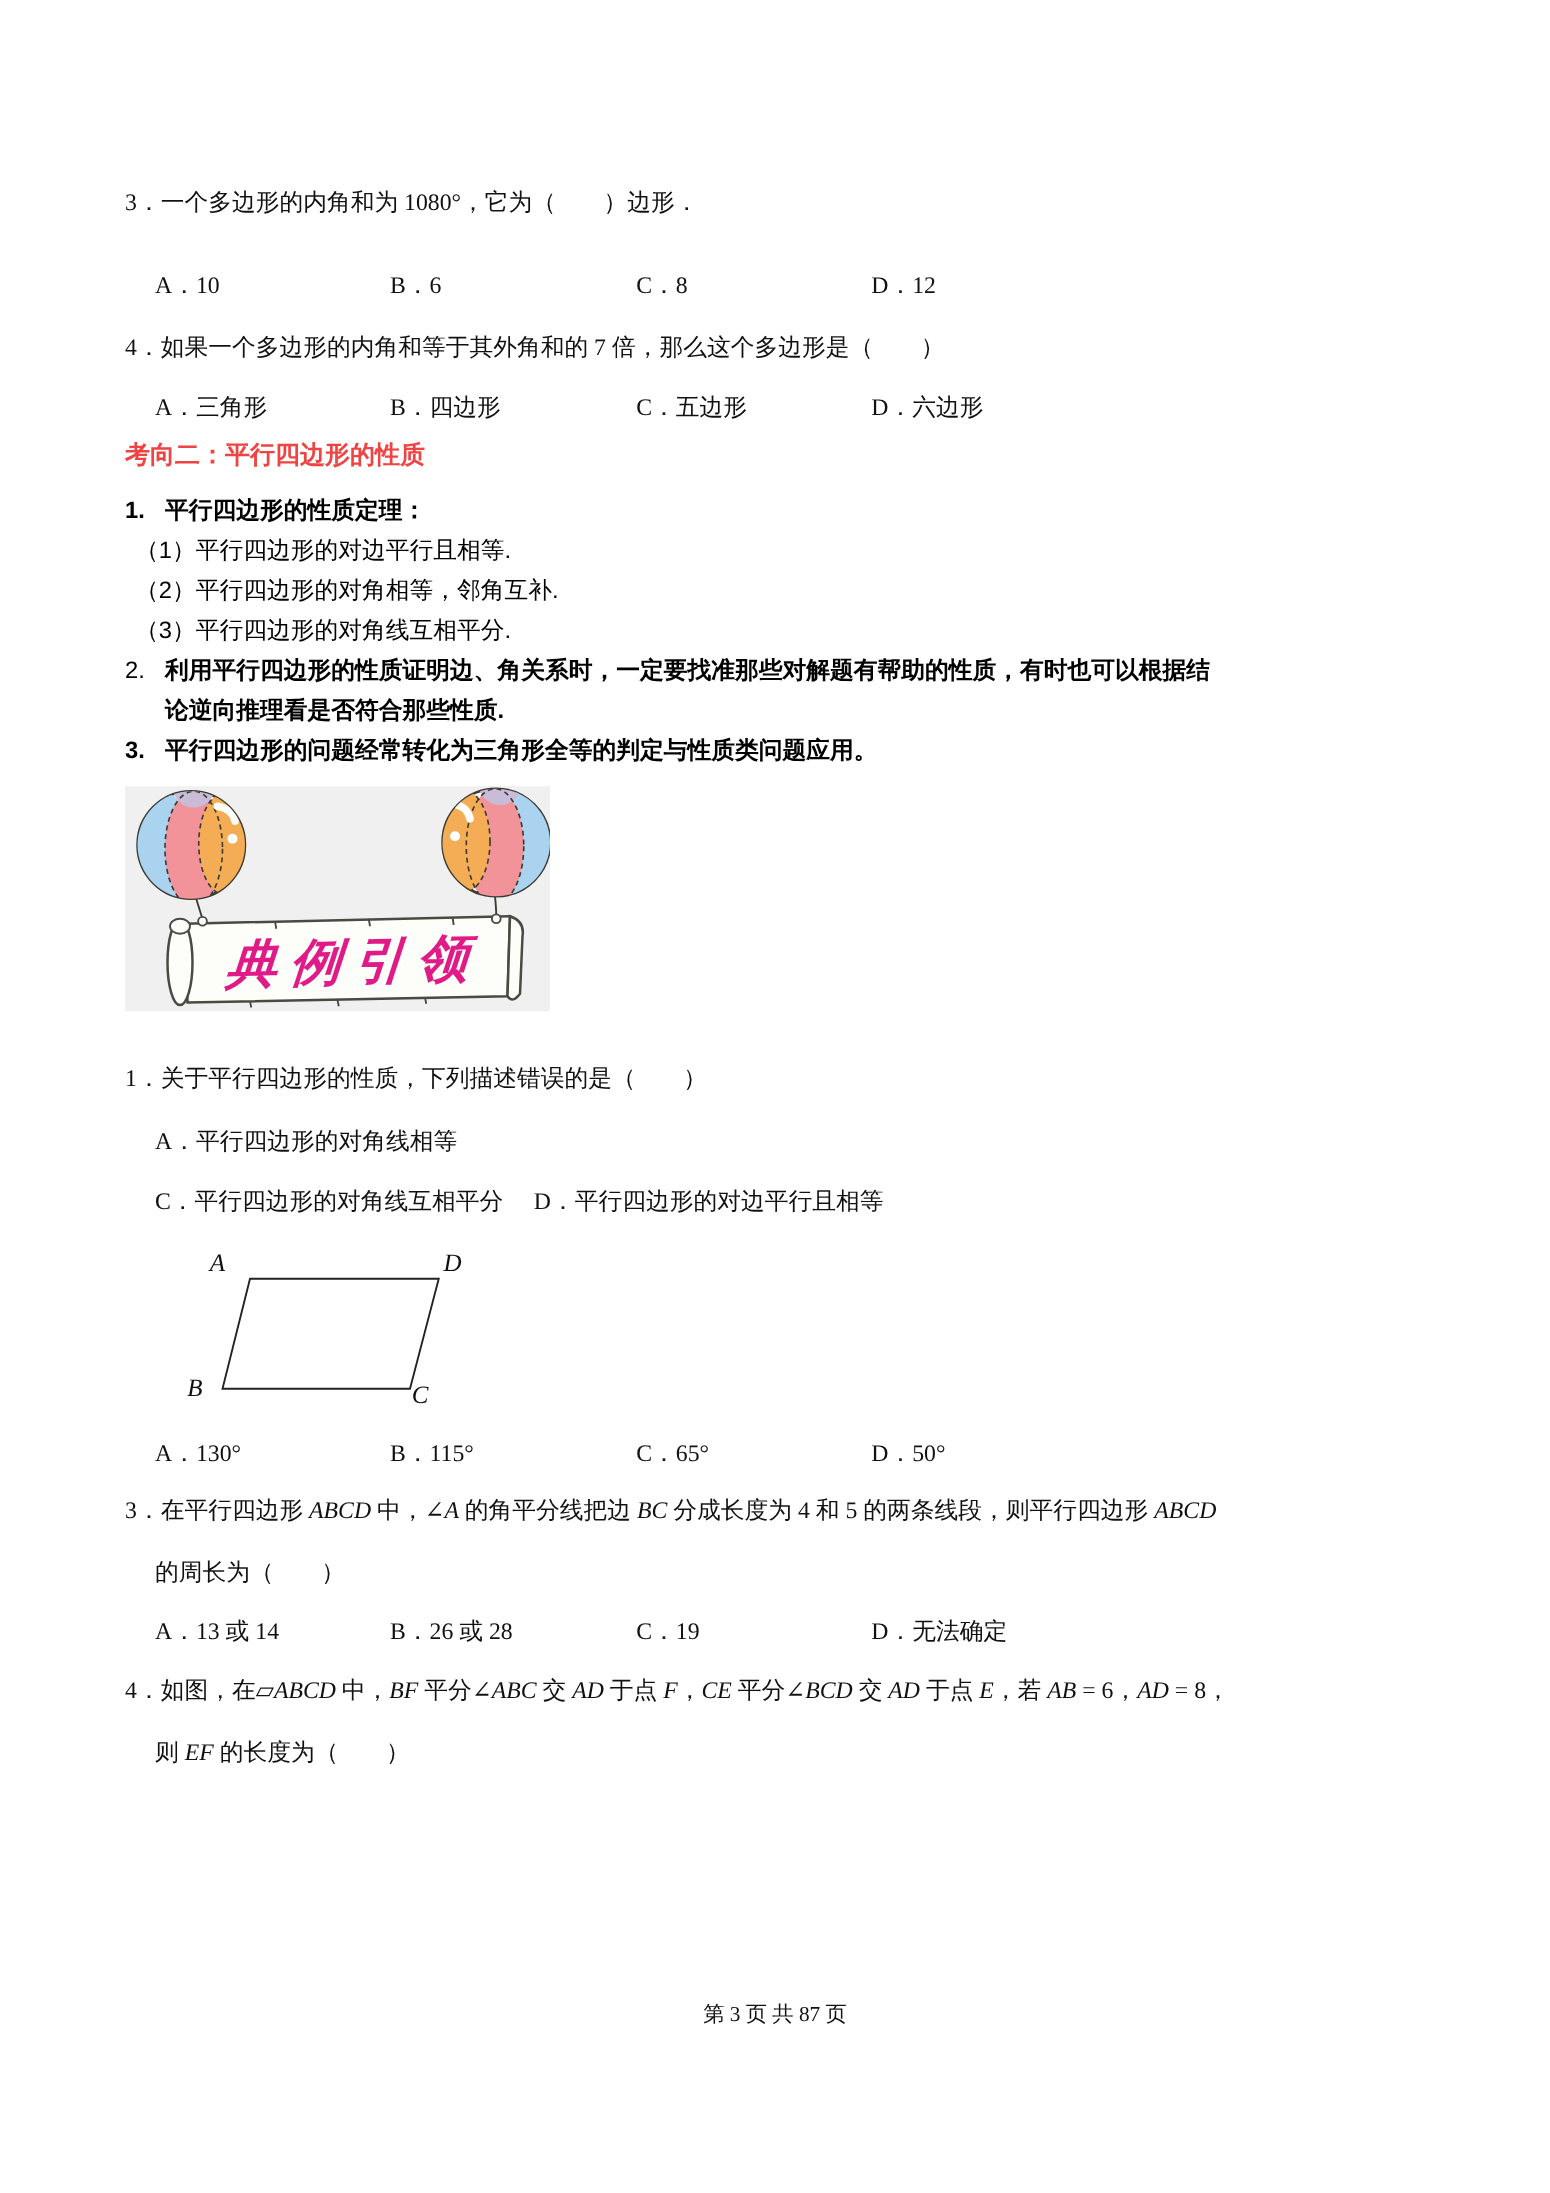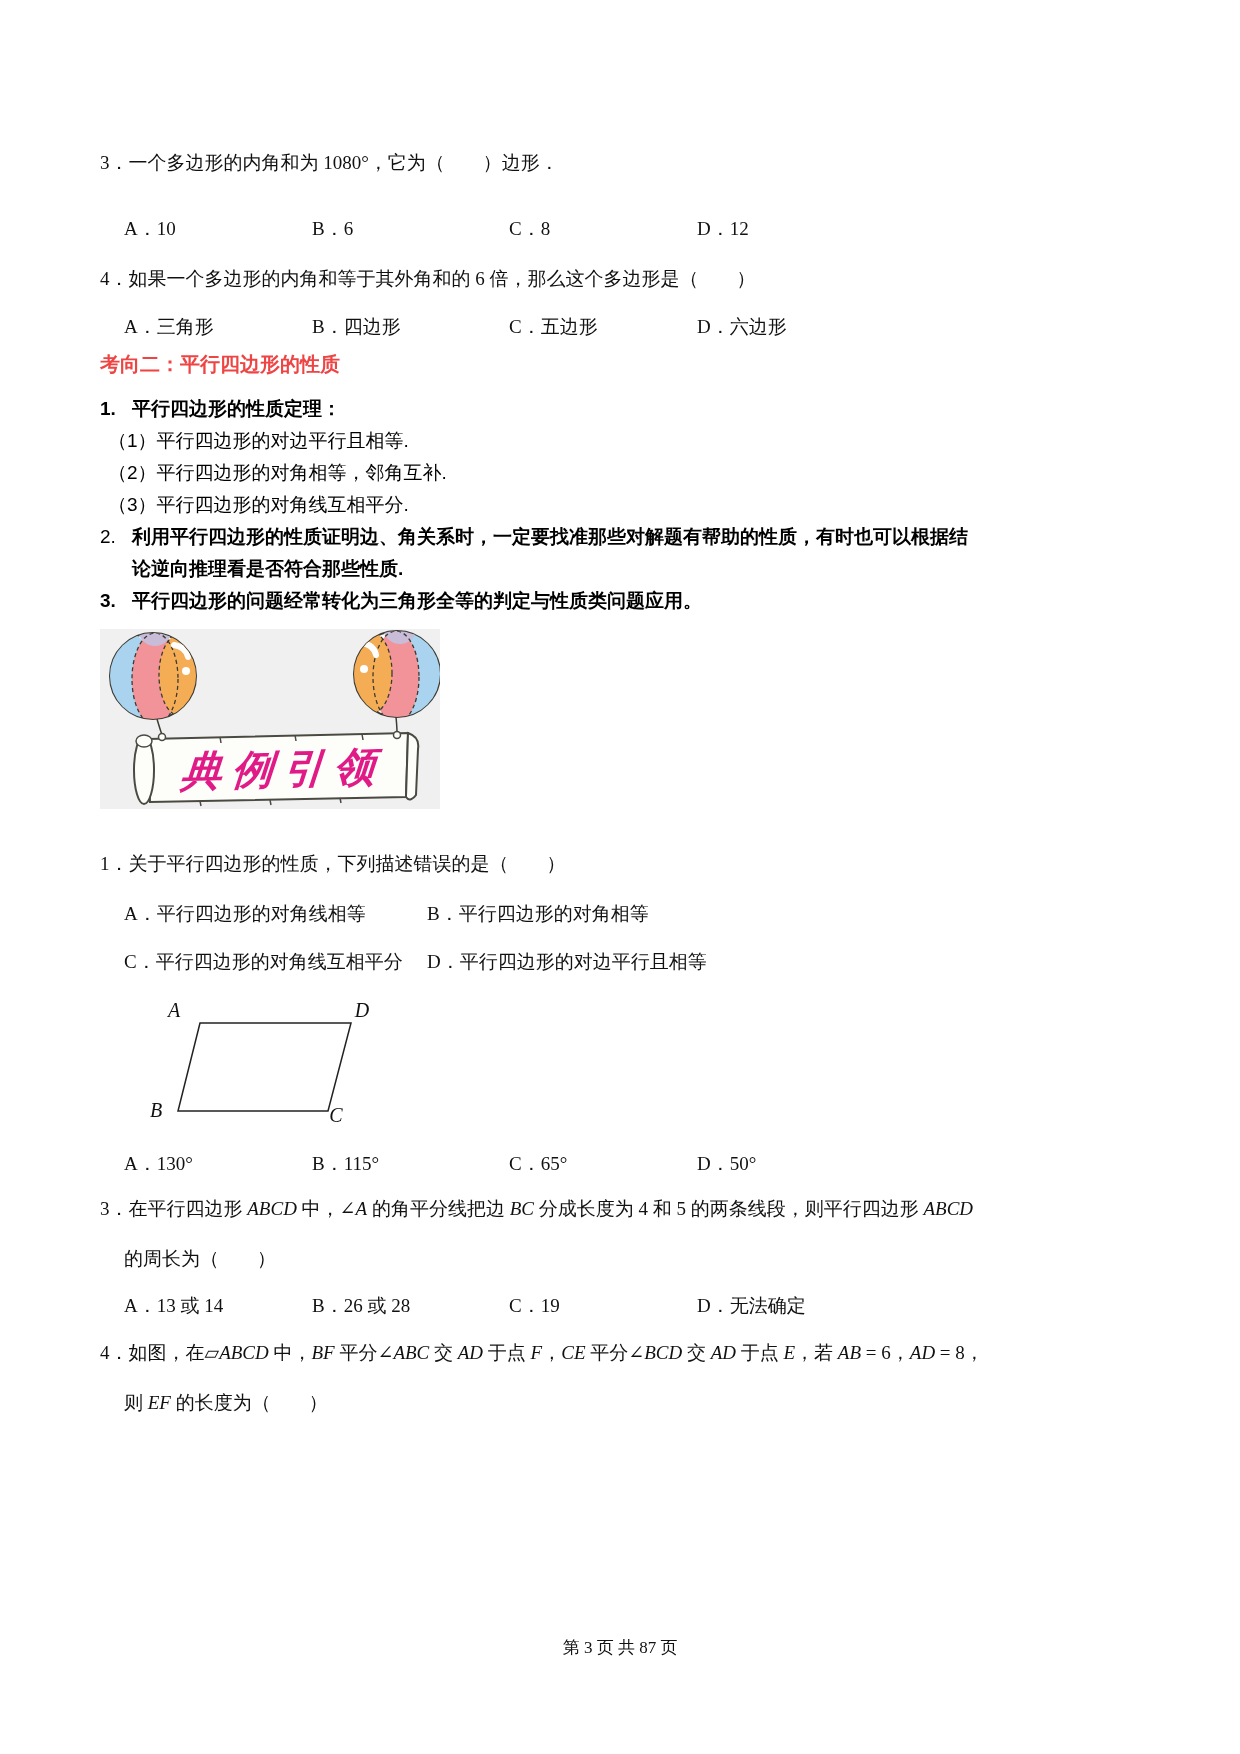--- a/index.html
+++ b/index.html
@@ -48,39 +48,39 @@
     font-size:41px;letter-spacing:10px;line-height:44px;
     color:#e01a86;transform:rotate(-1.5deg) skewX(-6deg);
   }
   .after-banner{margin-top:40px;}
   
   .figure-wrap{margin:0 0 26px 30px;line-height:0;}
   .fig-label{font-family:"Liberation Serif","DejaVu Serif",serif;
              font-style:italic;font-size:20px;fill:#111;}
   
   .footer{
-    position:absolute;top:1636px;left:0;width:100%;
+    position:absolute;top:1600px;left:0;width:100%;
     text-align:center;font-size:17px;line-height:24px;color:#111;
   }
 </style>
 </head>
 <body>
 
 <div class="page">
   <div class="content">
 
     <p class="q mb36"><span class="qnum">3．</span><span>一个多边形的内角和为 1080°，它为（　　）边形．</span></p>
     <div class="opts mb20">
       <span class="opt">A．10</span>
       <span class="opt">B．6</span>
       <span class="opt">C．8</span>
       <span class="opt">D．12</span>
     </div>
 
-    <p class="q"><span class="qnum">4．</span><span>如果一个多边形的内角和等于其外角和的 6 倍，那么这个多边形是（　　）</span></p>
+    <p class="q"><span class="qnum">4．</span><span>如果一个多边形的内角和等于其外角和的 7 倍，那么这个多边形是（　　）</span></p>
     <div class="opts mb16">
       <span class="opt">A．三角形</span>
       <span class="opt">B．四边形</span>
       <span class="opt">C．五边形</span>
       <span class="opt">D．六边形</span>
     </div>
 
     <h2 class="heading">考向二：平行四边形的性质</h2>
 
     <p class="kp kp-flex">
@@ -153,21 +153,20 @@
             <circle cx="264" cy="40" r="4" fill="#ffffff"></circle>
           </g>
         </g>
       </svg>
       <div class="banner-text">典例引领</div>
     </div>
 
     <p class="q after-banner mb20"><span class="qnum">1．</span><span>关于平行四边形的性质，下列描述错误的是（　　）</span></p>
     <div class="opts two-col">
       <span class="opt">A．平行四边形的对角线相等</span>
-      <span class="opt">B．平行四边形的对角相等</span>
     </div>
     <div class="opts two-col">
       <span class="opt">C．平行四边形的对角线互相平分</span>
       <span class="opt">D．平行四边形的对边平行且相等</span>
     </div>
 
 
     <div class="figure-wrap">
       <svg width="250" height="128" viewBox="0 0 250 128">
         <polygon points="70,28 221,28 198,116 48,116" fill="none" stroke="#222" stroke-width="1.5"></polygon>

